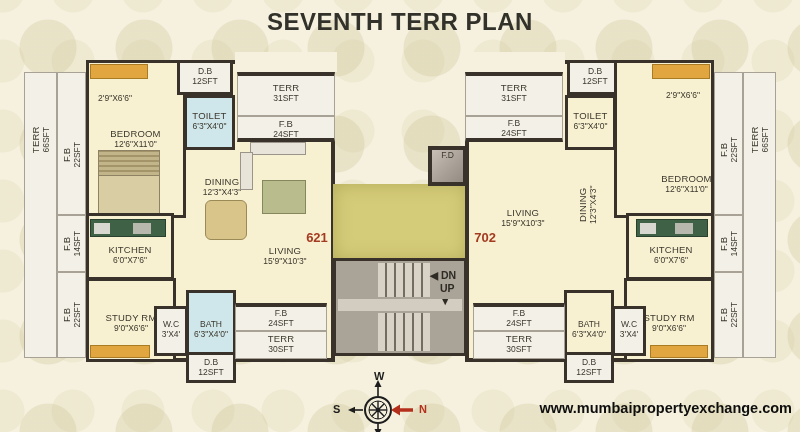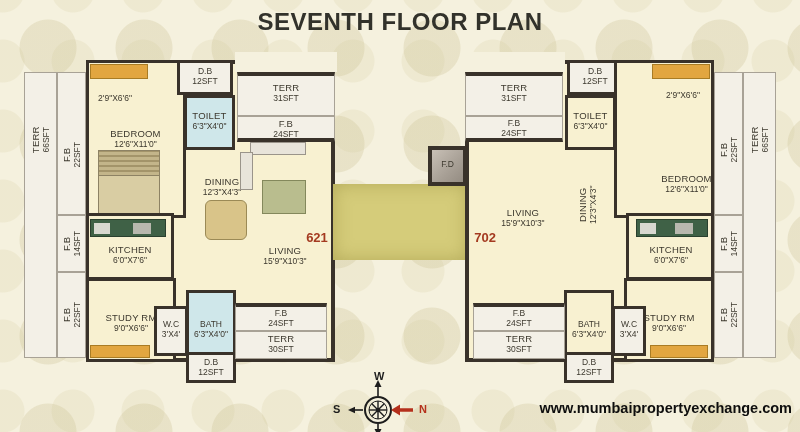--- a/index.html
+++ b/index.html
@@ -43,21 +43,21 @@
   .furn{position:absolute;box-sizing:border-box;}
   .website{font-size:14.5px;font-weight:bold;color:#0e0e0e;}
   .cmp-letter{font-size:11px;font-weight:bold;color:#1d1d1d;}
   .cmp-n{color:#b5301c;}
 </style>
 </head>
 <body>
 
 <div class="screen">
 
-  <div class="abs title">SEVENTH FLOOR PLAN</div>
+  <div class="abs title">SEVENTH TERR PLAN</div>
 
   <div class="abs strip" style="left:24px;top:72px;width:33px;height:286px;"></div>
   <div class="abs vbox" style="left:24px;top:80px;width:33px;height:120px;">
     <div class="vin">
         <span class="nm">TERR</span>
         <span class="dm">66SFT</span>
       </div>
   </div>
   <div class="abs strip" style="left:57px;top:72px;width:29px;height:143px;"></div>
   <div class="abs vbox" style="left:57px;top:110px;width:29px;height:90px;">
@@ -183,23 +183,34 @@
   </div>
   <div class="abs strip" style="left:235px;top:331px;width:92px;height:28px;">
     <div class="lbl" style="margin-top:1px;">
         <span class="nm">TERR</span>
         <span class="dm">30SFT</span>
       </div>
   </div>
 
   <div class="abs lobby" style="left:333px;top:184px;width:134px;height:76px;"></div>
   <div class="abs gray" style="left:428px;top:146px;width:39px;height:40px;border:4px solid #39322a;">
-    <div class="lbl" style="margin-top:9px;">
+    <div class="lbl" style="">
         <span class="dm">F.D</span>
       </div>
+  </div>
+  <div class="abs stairbg wall3" style="left:333px;top:258px;width:134px;height:98px;">
+    <div class="treads" style="position:absolute;left:42px;top:2px;width:52px;height:34px;"></div>
+    <div class="landing" style="position:absolute;left:2px;top:38px;width:124px;height:12px;"></div>
+    <div class="treads" style="position:absolute;left:42px;top:52px;width:52px;height:38px;"></div>
+    <div class="stairtxt" style="position:absolute;left:94px;top:8px;width:36px;text-align:left;">
+      <span>◀</span>
+      <span>DN</span><br>
+      <span style="padding-left:10px;">UP</span><br>
+      <span style="padding-left:10px;">▼</span>
+    </div>
   </div>
 
   <div class="abs cream wall4" style="left:465px;top:60px;width:249px;height:302px;"></div>
   <div class="abs cover" style="left:463px;top:52px;width:102px;height:20px;"></div>
 
   <div class="abs strip" style="left:465px;top:72px;width:98px;height:44px;border-top:4px solid #39322a;">
     <div class="lbl" style="margin-top:6px;">
         <span class="nm">TERR</span>
         <span class="dm">31SFT</span>
       </div>

